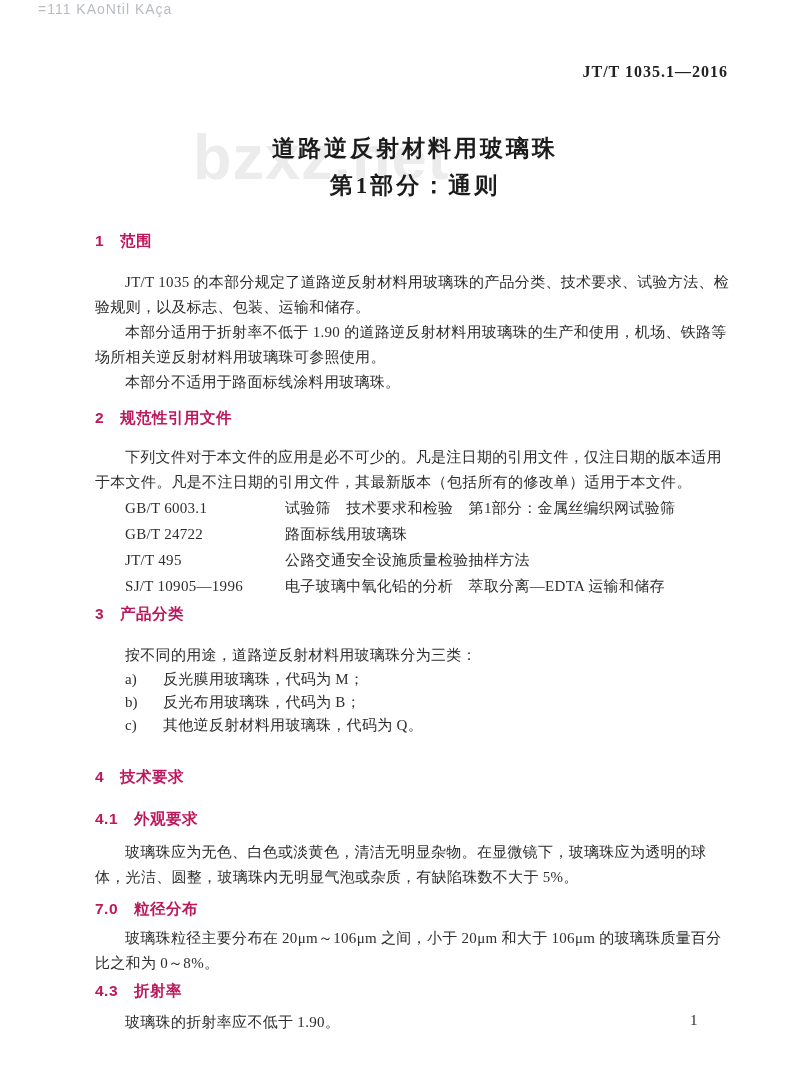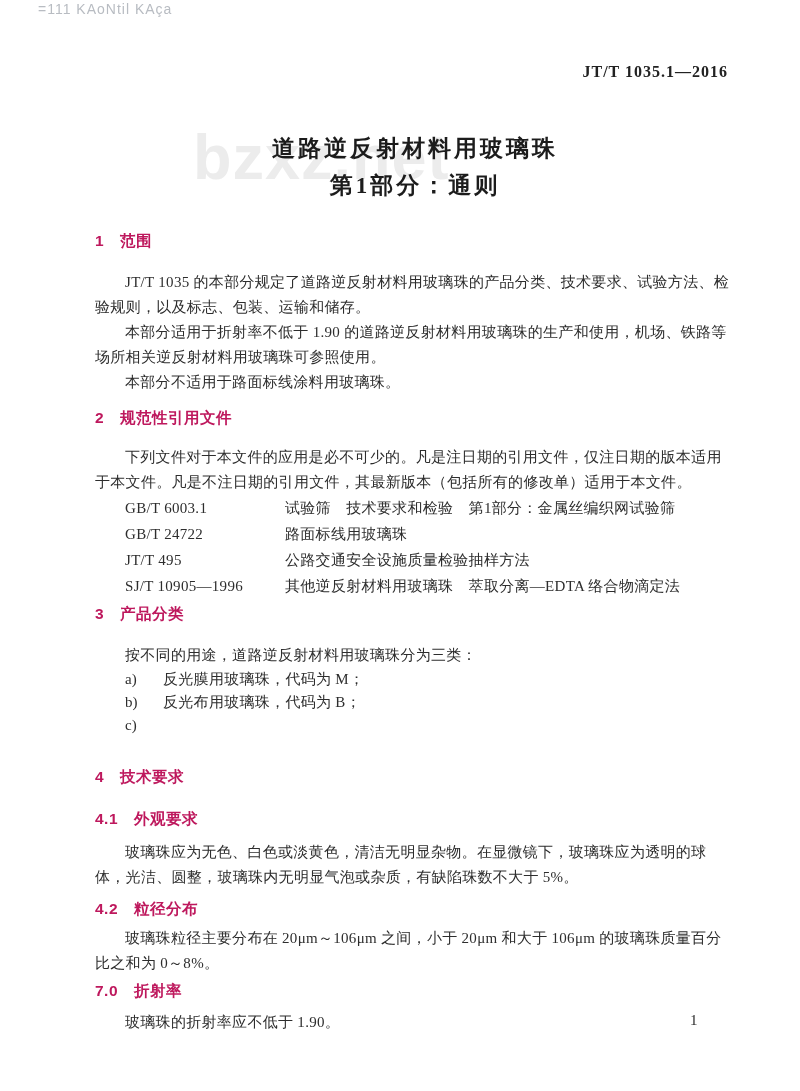--- a/index.html
+++ b/index.html
@@ -155,48 +155,49 @@
       <div class="ref-row">
         <span class="ref-code">GB/T 24722</span>
         <span class="ref-title">路面标线用玻璃珠</span>
       </div>
       <div class="ref-row">
         <span class="ref-code">JT/T 495</span>
         <span class="ref-title">公路交通安全设施质量检验抽样方法</span>
       </div>
       <div class="ref-row">
         <span class="ref-code">SJ/T 10905—1996</span>
-        <span class="ref-title">其他逆反射材料用玻璃珠　萃取分离—EDTA 络合物滴定法</span>
+        <span class="ref-title">电子玻璃中氧化铅的分析　萃取分离—EDTA 运输和储存</span>
       </div>
     </div>
 
     <div class="sec-heading mt-s3">3　产品分类</div>
     <div class="para mt-p">按不同的用途，道路逆反射材料用玻璃珠分为三类：</div>
     <div>
       <div class="cls-item">
         <span class="cls-marker">a)</span>
         <span class="cls-text">反光膜用玻璃珠，代码为 M；</span>
       </div>
       <div class="cls-item">
         <span class="cls-marker">b)</span>
         <span class="cls-text">反光布用玻璃珠，代码为 B；</span>
       </div>
       <div class="cls-item">
         <span class="cls-marker">c)</span>
+        <span class="cls-text">其他逆反射材料用玻璃珠，代码为 Q。</span>
       </div>
     </div>
 
     <div class="sec-heading mt-s4">4　技术要求</div>
 
     <div class="sec-heading mt-s41">4.1　外观要求</div>
     <div class="para mt-pp">玻璃珠应为无色、白色或淡黄色，清洁无明显杂物。在显微镜下，玻璃珠应为透明的球体，光洁、圆整，玻璃珠内无明显气泡或杂质，有缺陷珠数不大于 5%。</div>
 
-    <div class="sec-heading mt-s42">4.2　粒径分布</div>
+    <div class="sec-heading mt-s42">7.0　粒径分布</div>
     <div class="para mt-p42">玻璃珠粒径主要分布在 20μm～106μm 之间，小于 20μm 和大于 106μm 的玻璃珠质量百分比之和为 0～8%。</div>
 
-    <div class="sec-heading mt-s43">7.0　折射率</div>
+    <div class="sec-heading mt-s43">4.3　折射率</div>
     <div class="para mt-p43">玻璃珠的折射率应不低于 1.90。</div>
 
   </div>
 
   <div class="page-number">1</div>
 
 </div>
 
 </body></html>

